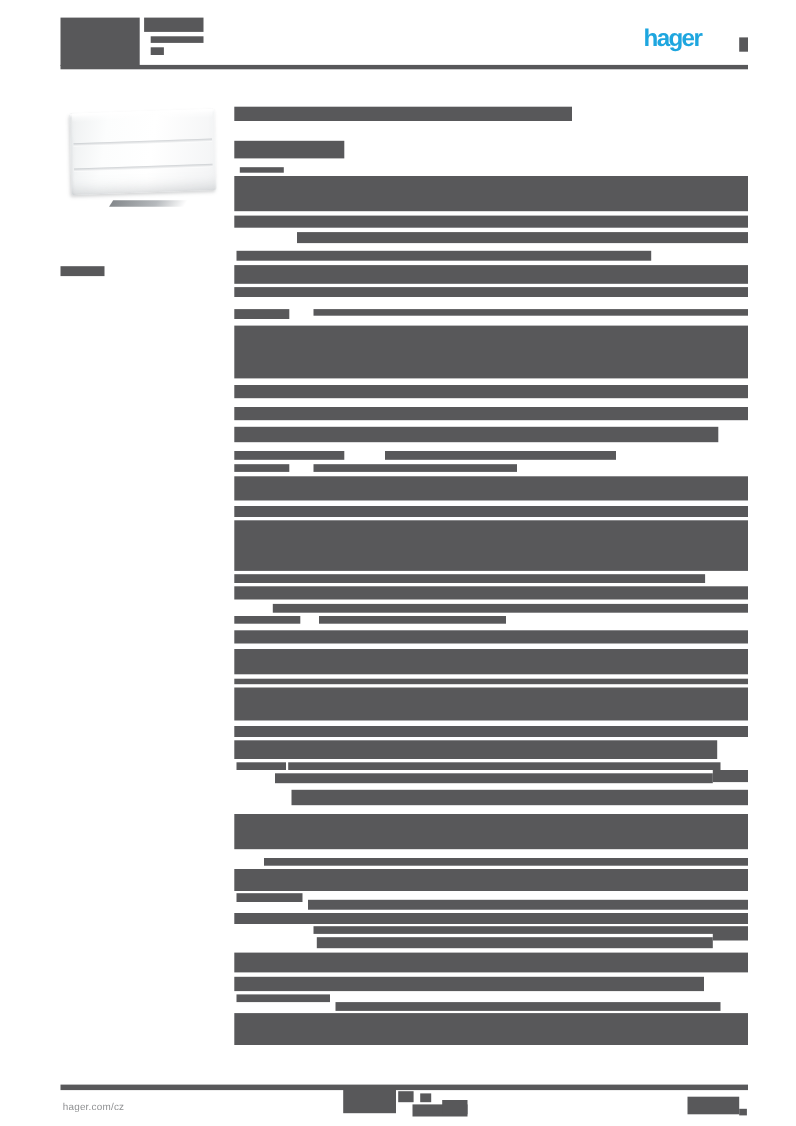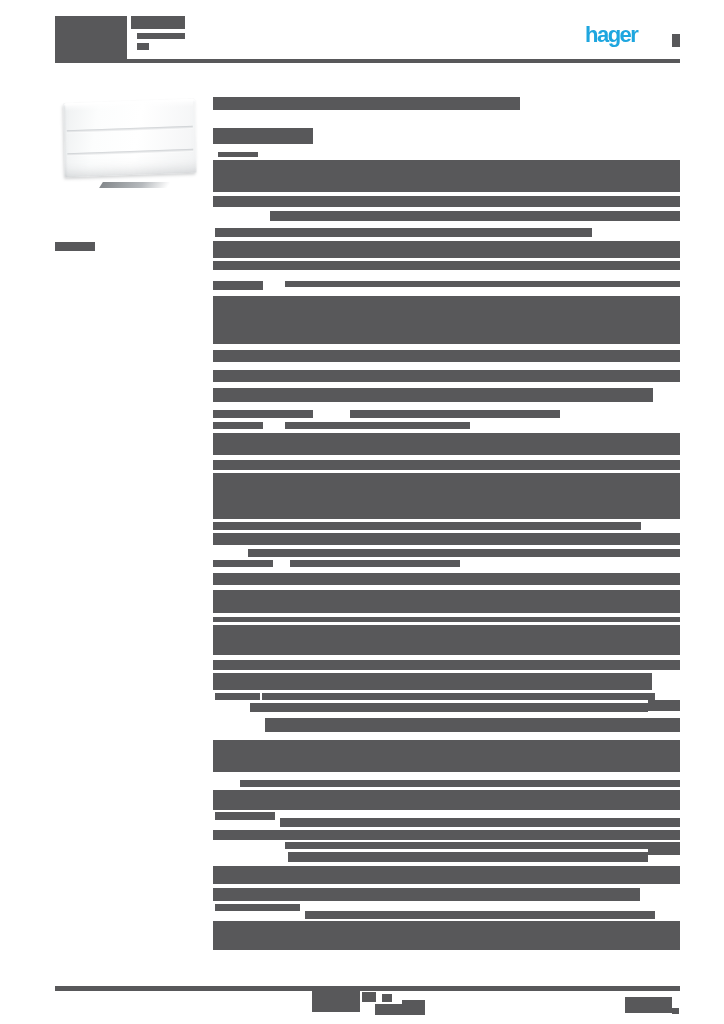--- a/index.html
+++ b/index.html
@@ -132,14 +132,17 @@
       <div class="bar" style="left: 213px; top: 921px; width: 467px; height: 29px; background: rgb(88, 88, 90);"></div>
       <div class="bar" style="left: 312px; top: 989px; width: 48px; height: 23px; background: rgb(88, 88, 90);"></div>
       <div class="bar" style="left: 362px; top: 992px; width: 14px; height: 10px; background: rgb(88, 88, 90);"></div>
       <div class="bar" style="left: 382px; top: 994px; width: 10px; height: 8px; background: rgb(88, 88, 90);"></div>
       <div class="bar" style="left: 375px; top: 1004px; width: 50px; height: 11px; background: rgb(88, 88, 90);"></div>
       <div class="bar" style="left: 402px; top: 1000px; width: 23px; height: 13px; background: rgb(88, 88, 90);"></div>
       <div class="bar" style="left: 625px; top: 997px; width: 47px; height: 16px; background: rgb(88, 88, 90);"></div>
       <div class="bar" style="left: 672px; top: 1008px; width: 7px; height: 6px; background: rgb(88, 88, 90);"></div>
     </div>
 
+  <div class="footer-link-box">
+    <a class="footer-link" href="#">hager.com/cz</a>
+  </div>
 
 </div>
 
 </body></html>

